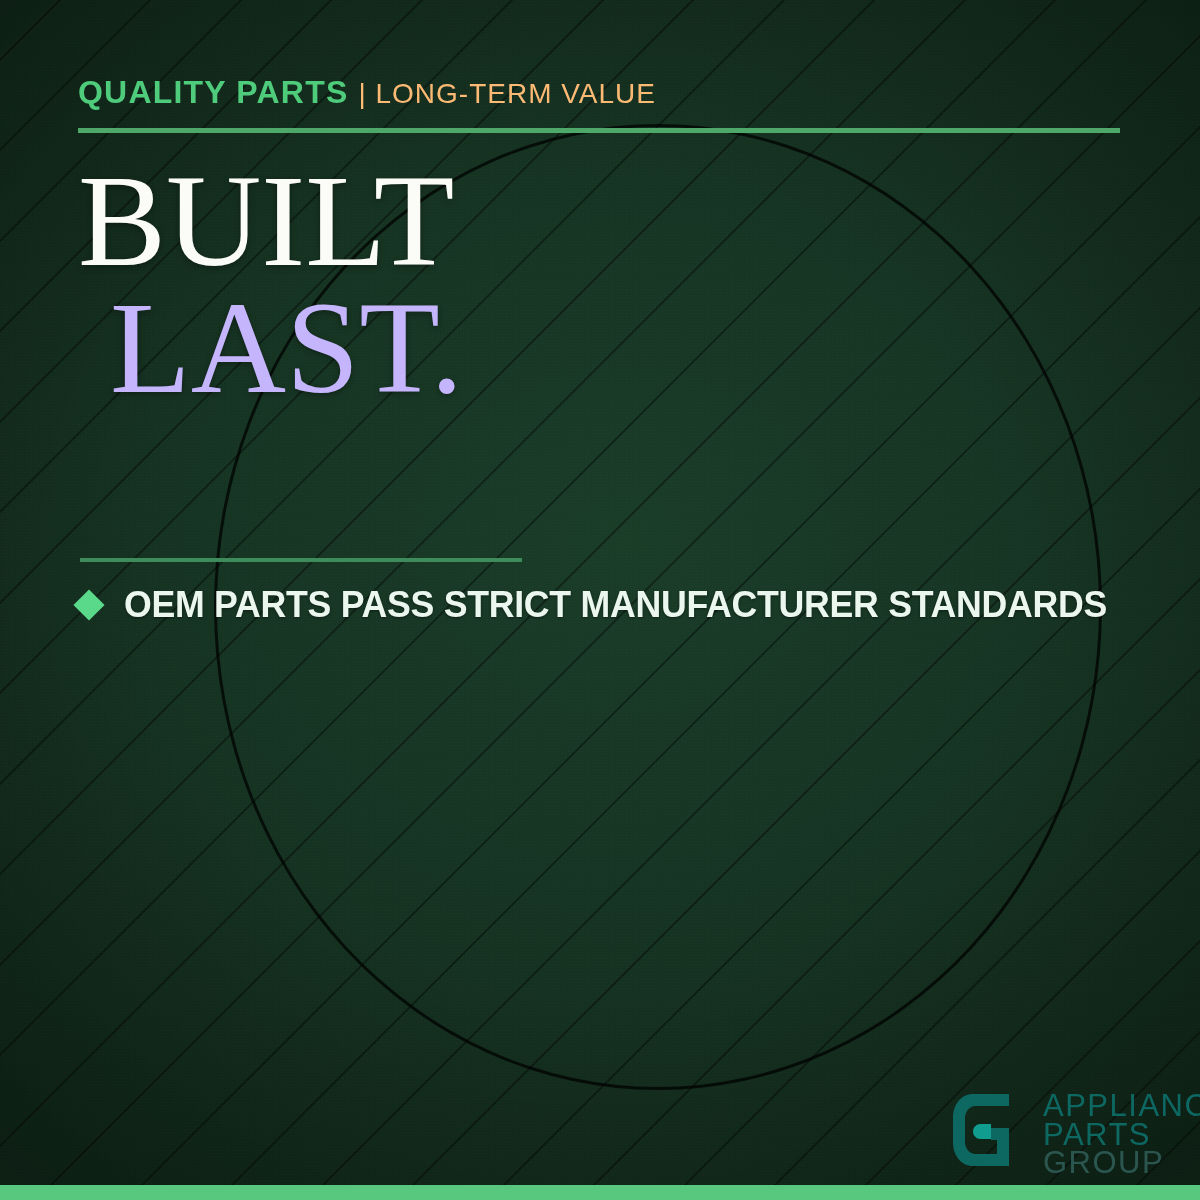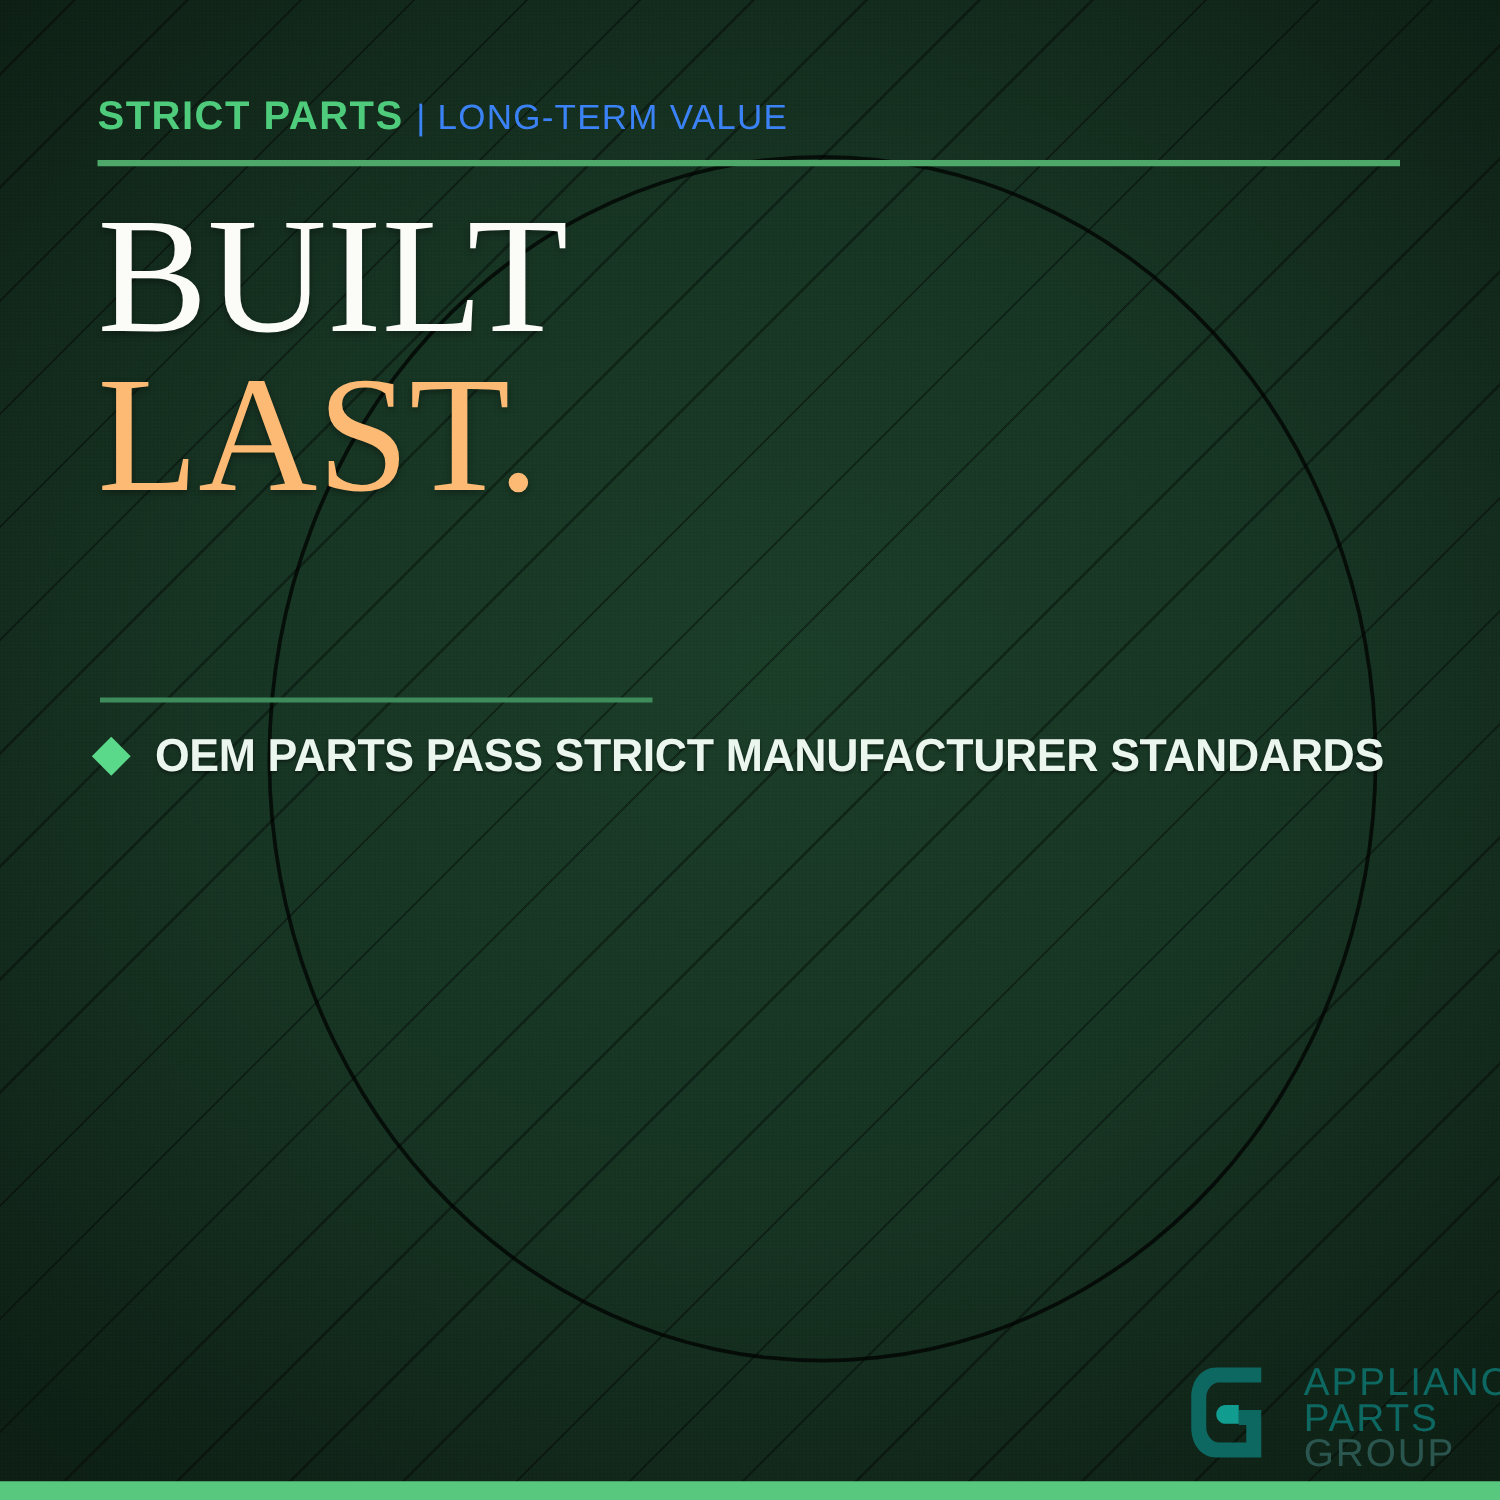--- a/index.html
+++ b/index.html
@@ -79,21 +79,21 @@
   .eyebrow-main {
     font-size: 32px;
     font-weight: 700;
     letter-spacing: 1.2px;
     color: #4FCB7C;
   }
   .eyebrow-sub {
     font-size: 28px;
     font-weight: 400;
     letter-spacing: 1.0px;
-    color: #3b82f6;
+    color: #fdba74;
     margin-left: 10px;
   }
   .rule-top {
     position: absolute;
     left: 78px;
     top: 128px;
     width: 1042px;
     height: 5px;
     background: #4EA86A;
   }
@@ -108,21 +108,21 @@
     font-size: 132px;
     line-height: 0.96;
     letter-spacing: 0px;
   }
   .headline .ln {
     display: block;
     white-space: nowrap;
     text-shadow: 0 2px 6px rgba(0,0,0,0.35);
   }
   .ln-white { color: #FBFBF8; }
-  .ln-green { color: #fdba74; }
+  .ln-green { color: #c4b5fd; margin-left: 32px; }
 
   .rule-mid {
     position: absolute;
     left: 80px;
     top: 558px;
     width: 442px;
     height: 4px;
     background: #3E8C5C;
   }
 
@@ -204,21 +204,21 @@
 
   <div class="bg-base"></div>
   <div class="bg-stripes"></div>
   <div class="bg-noise"></div>
   <div class="deco-circle"></div>
   <div class="bg-vignette"></div>
 
   <div class="content">
 
     <div class="eyebrow">
-      <span class="eyebrow-main">STRICT PARTS</span><span class="eyebrow-sub">| LONG-TERM VALUE</span>
+      <span class="eyebrow-main">QUALITY PARTS</span><span class="eyebrow-sub">| LONG-TERM VALUE</span>
     </div>
     <div class="rule-top"></div>
 
     <div class="headline">
       <span class="ln ln-white">BUILT</span>
       <span class="ln ln-green">LAST.</span>
     </div>
 
     <div class="rule-mid"></div>
 

